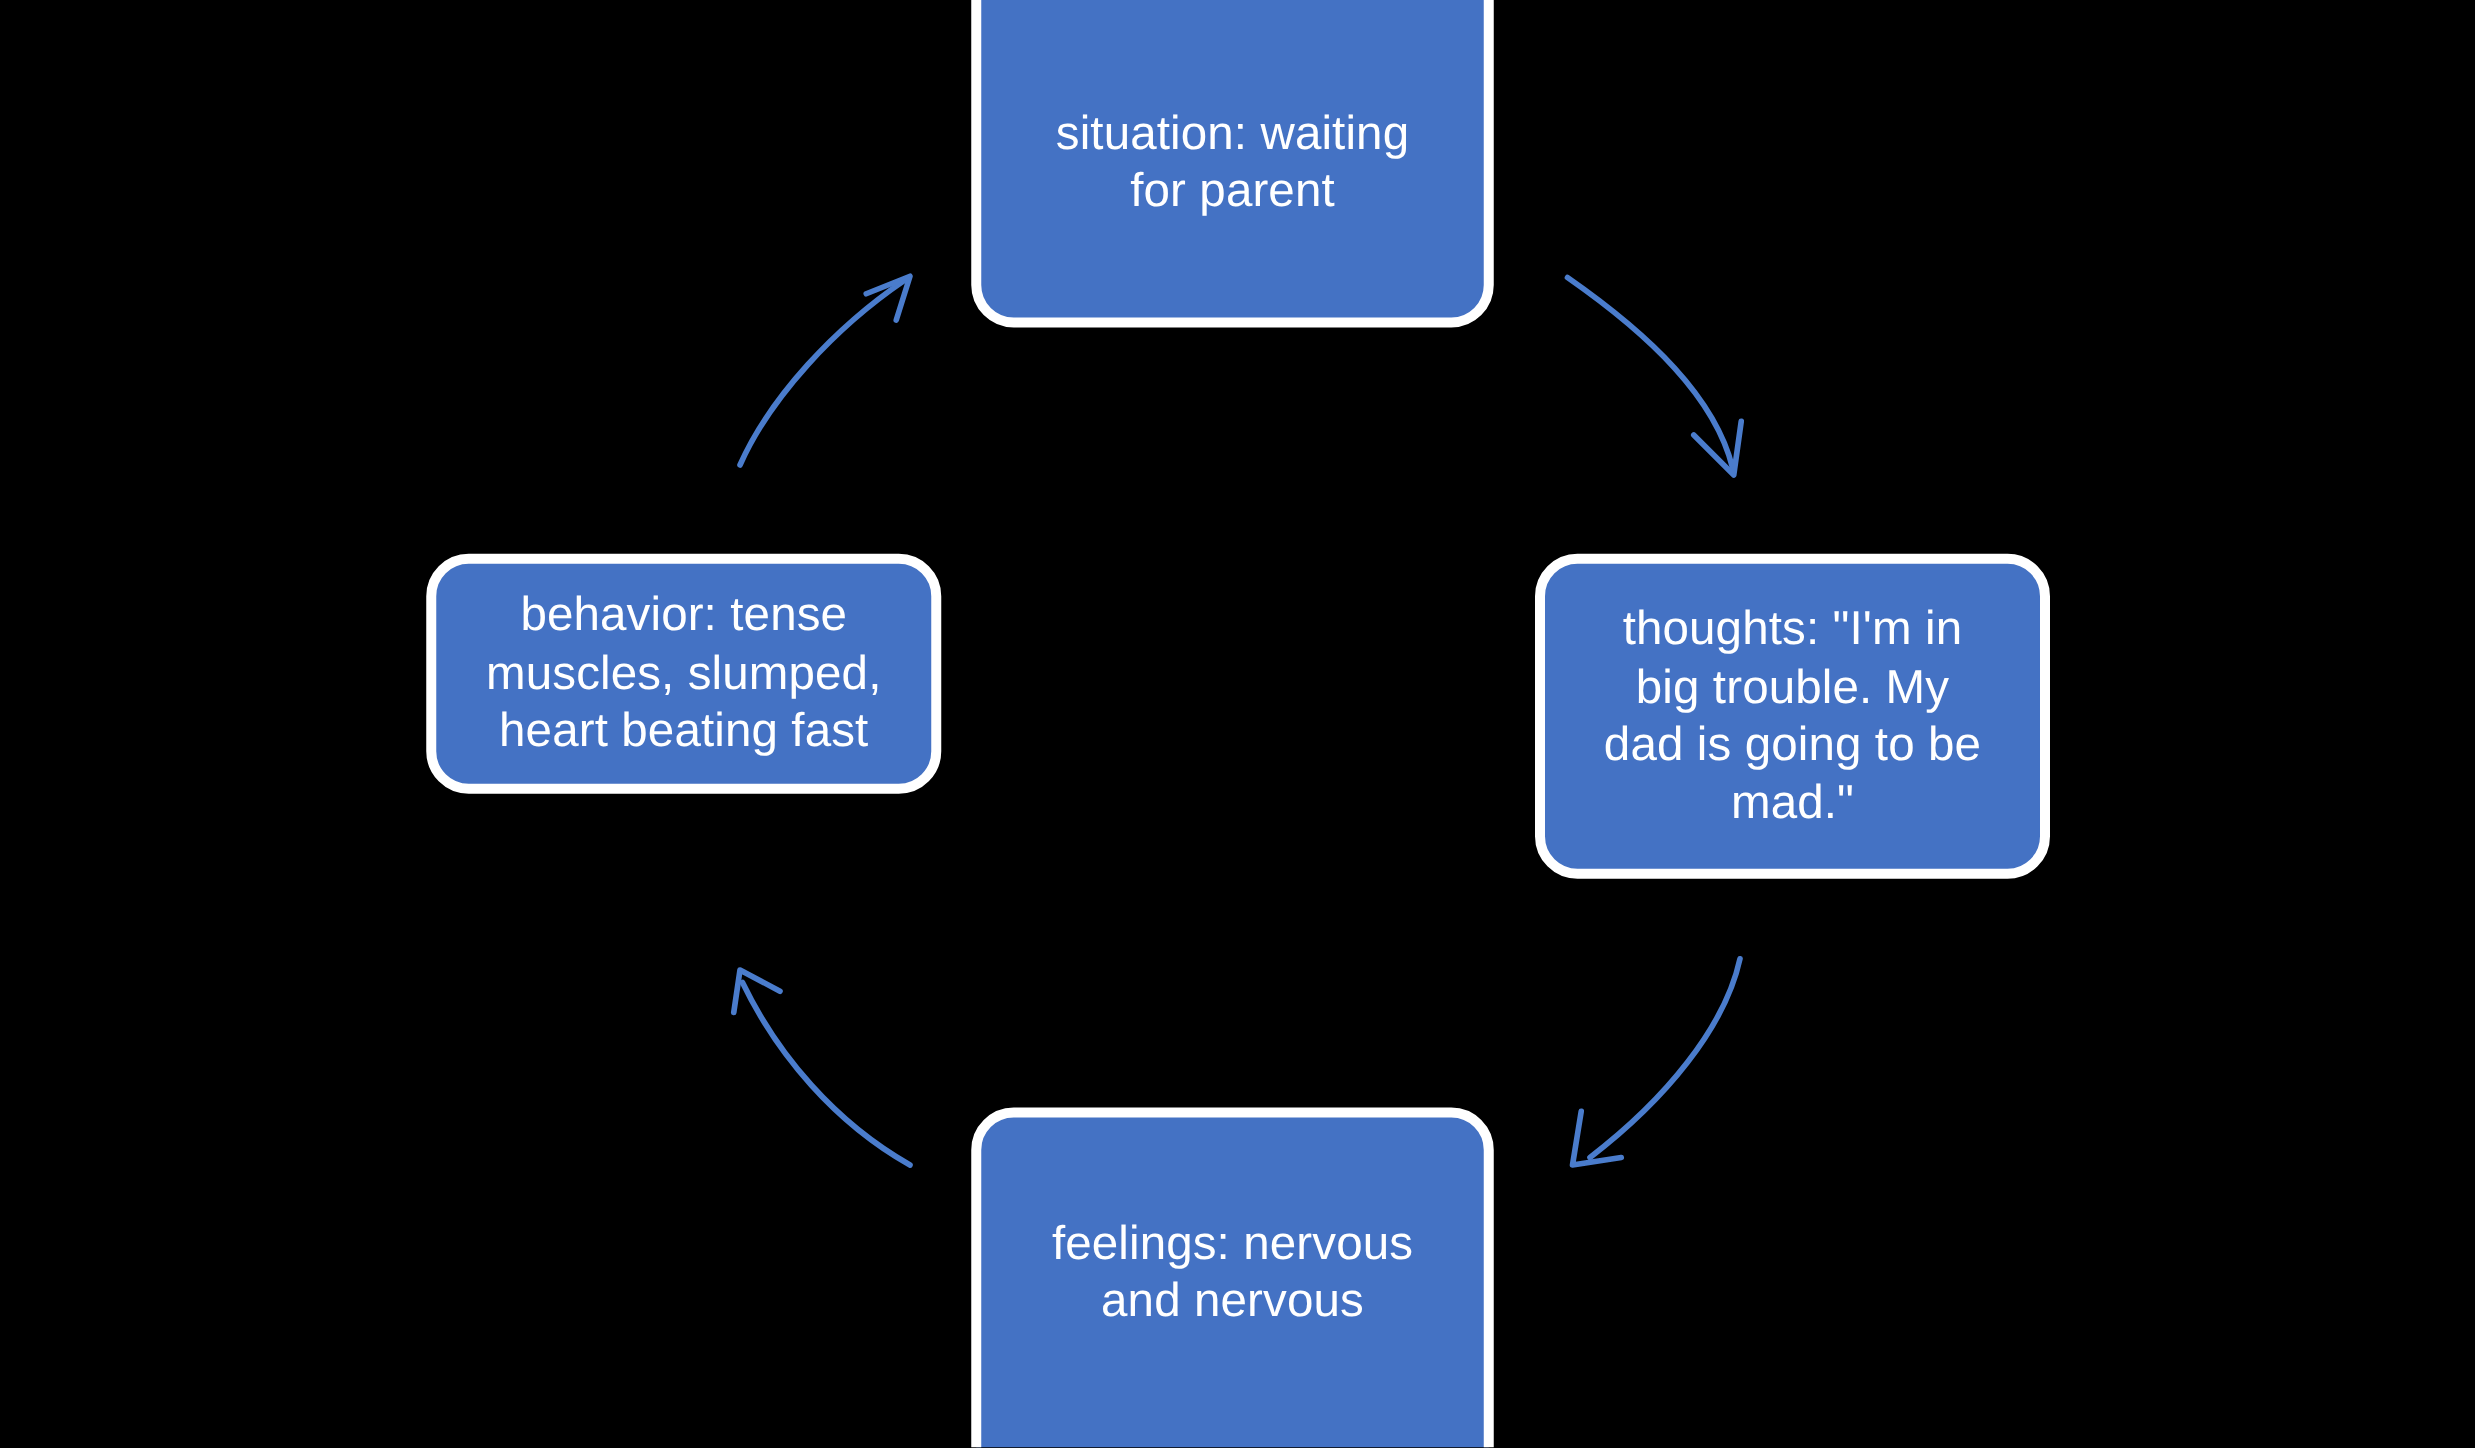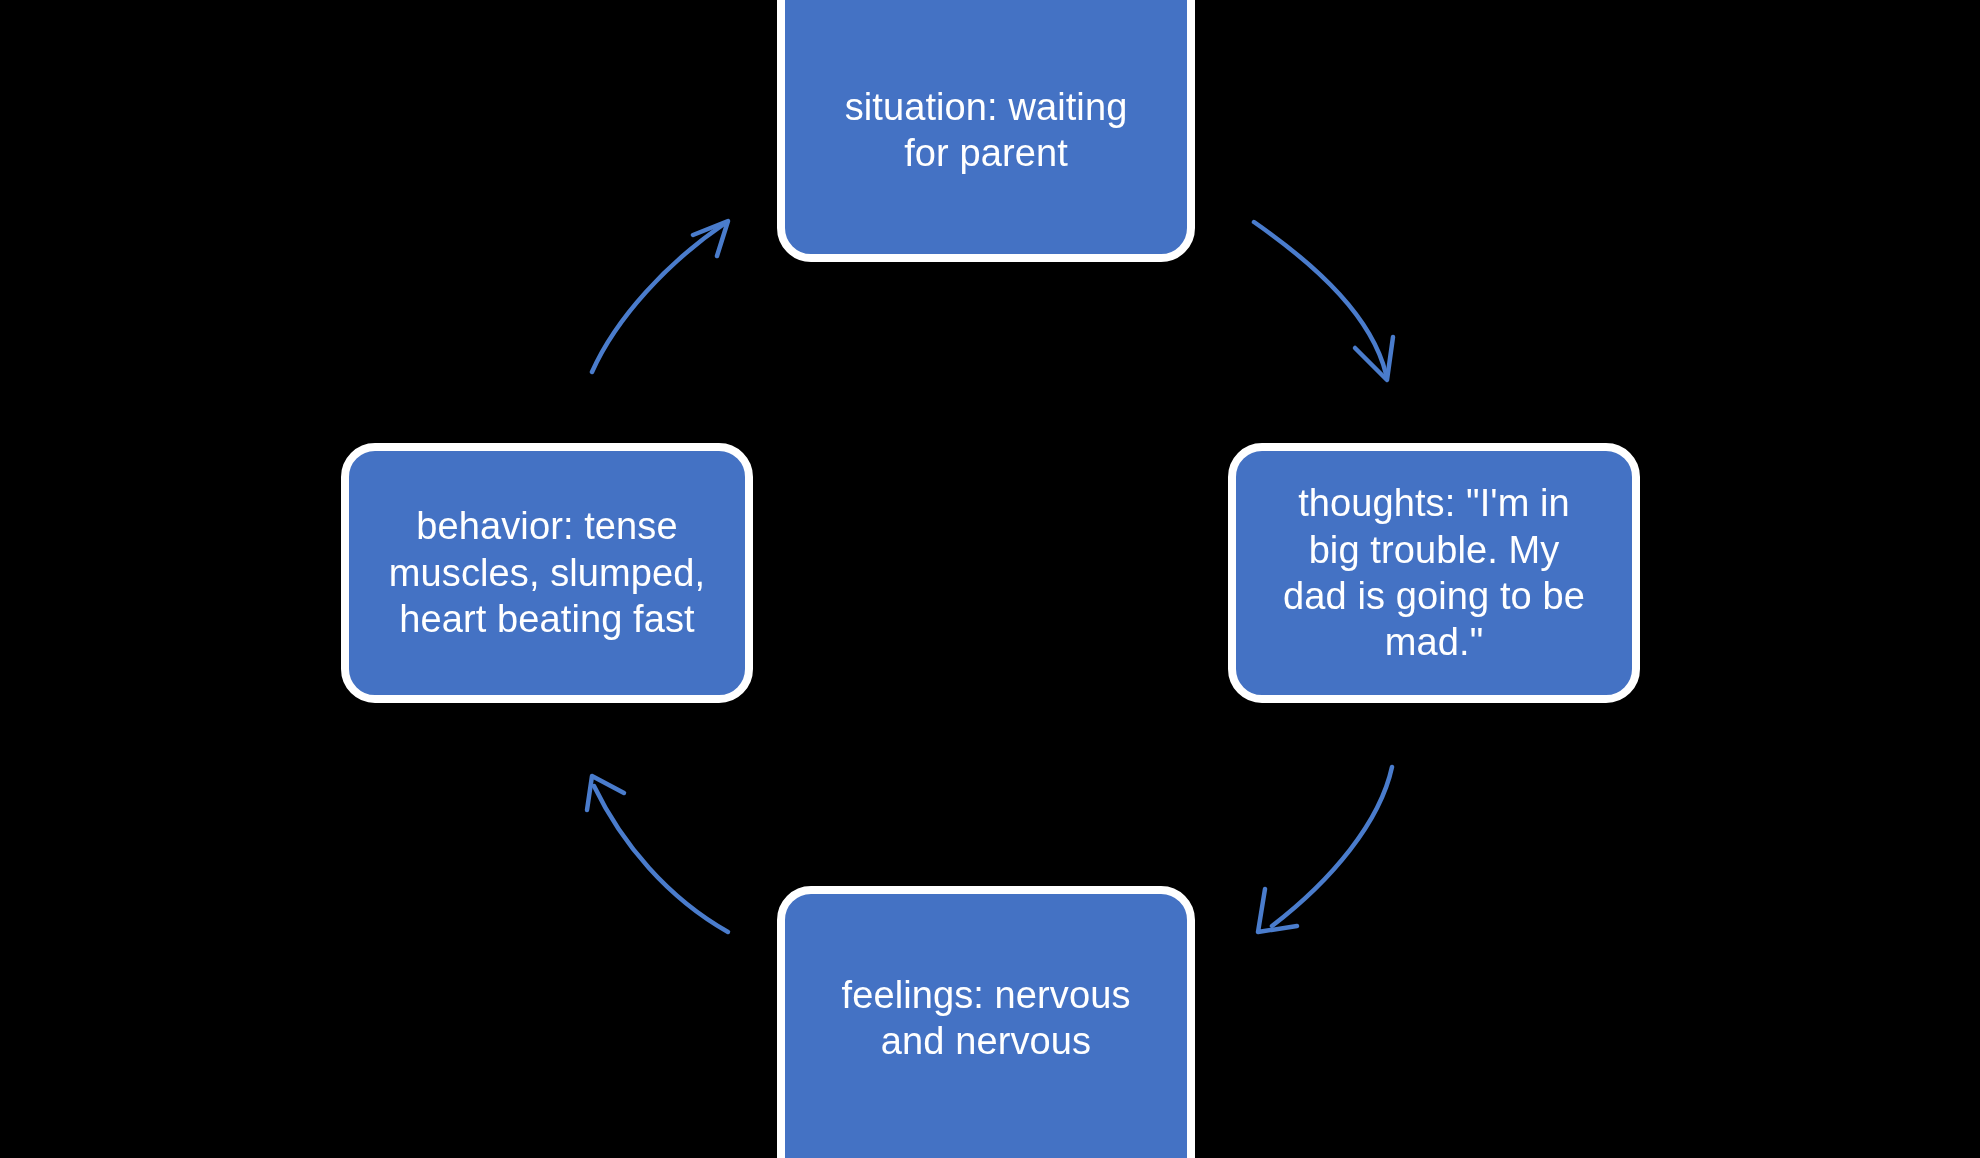--- a/index.html
+++ b/index.html
@@ -67,21 +67,21 @@
     height: 320px;
   }
   #node-feelings .node-label {
     transform: translateY(-28px);
   }
   
   #node-behavior {
     left: 341px;
     top: 443px;
     width: 412px;
-    height: 260px;
+    height: 192px;
   }
 </style>
 </head>
 <body>
 
 <div id="canvas">
 
   <svg class="arrow-layer" viewBox="0 0 1980 1158">
 
     <g>

